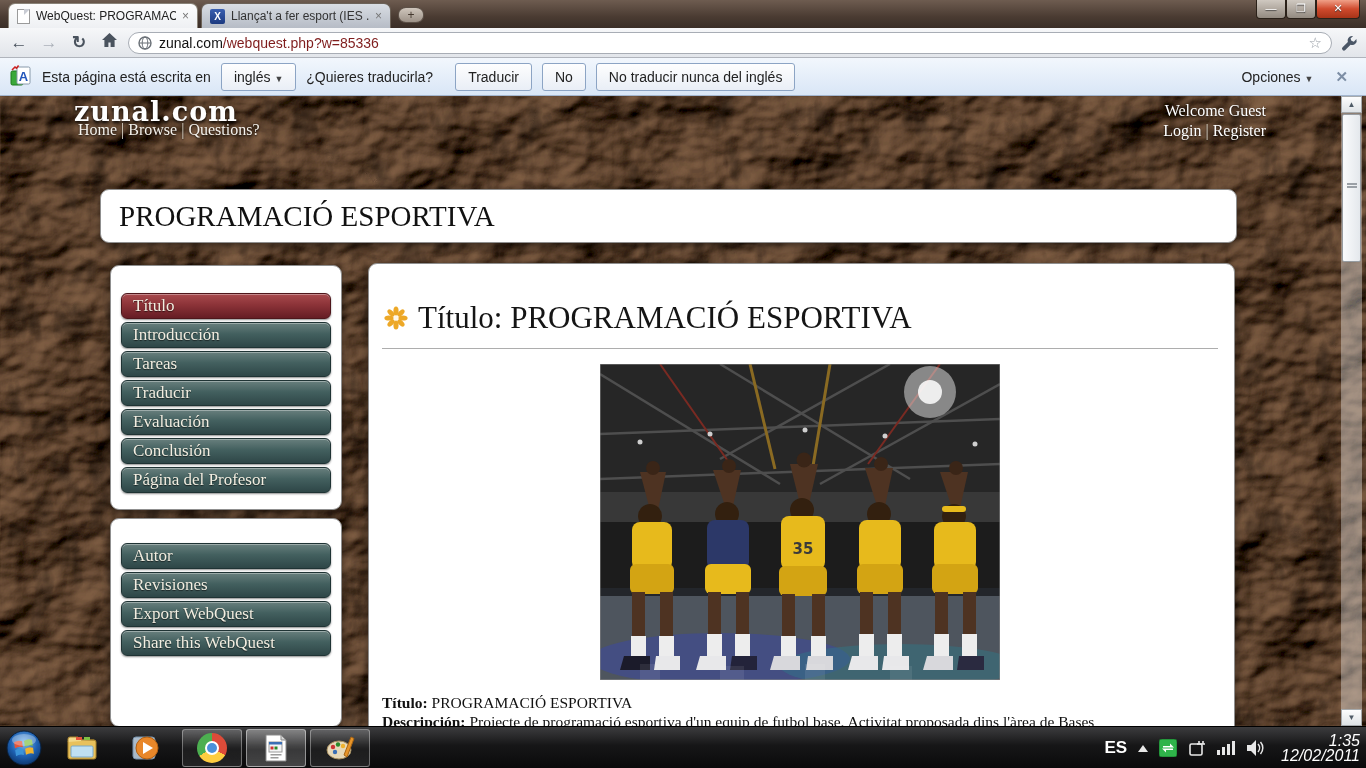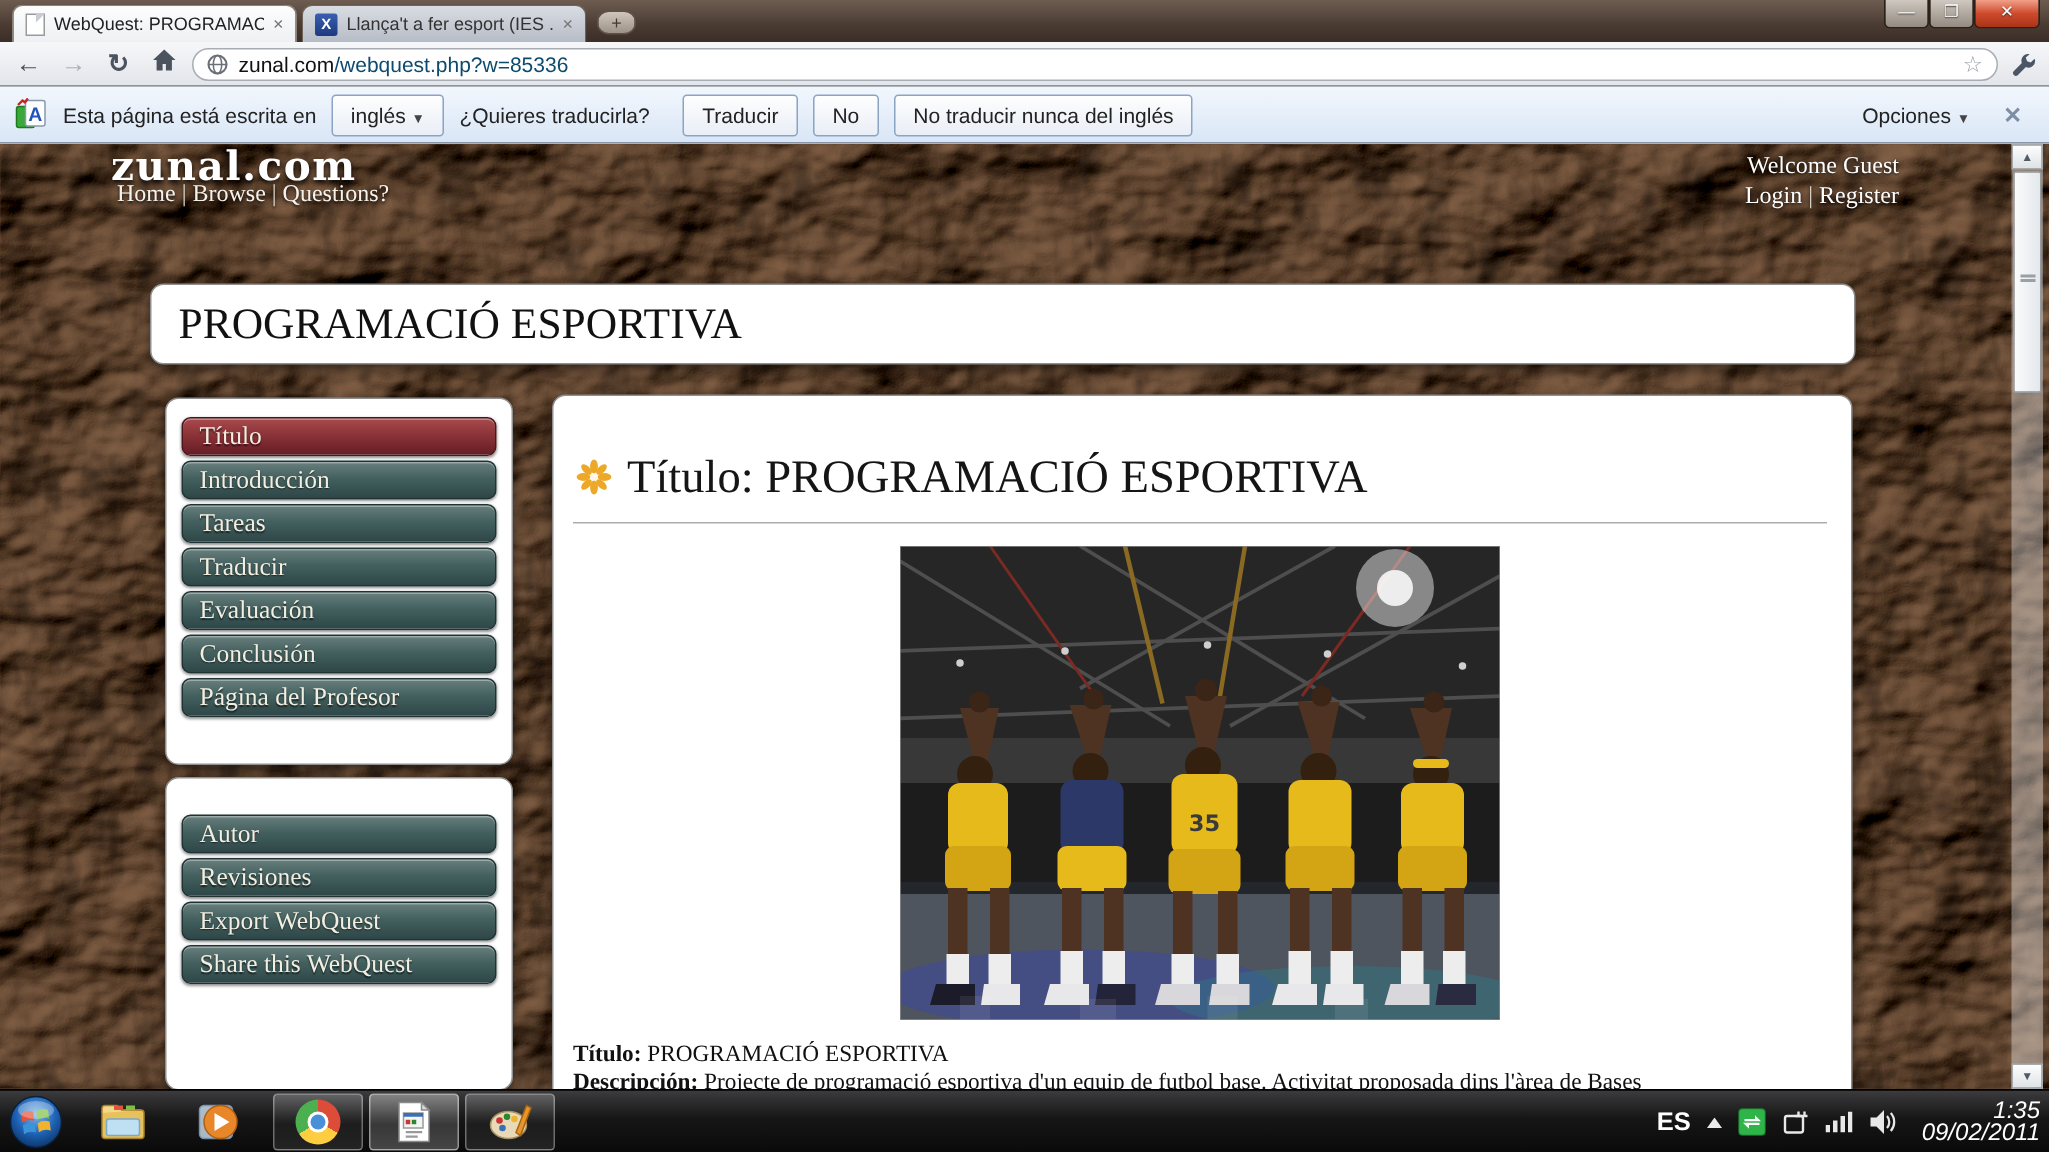--- a/index.html
+++ b/index.html
@@ -33,21 +33,21 @@
   .win-btn.close { width:44px; background:linear-gradient(#f0a088,#cf4a2d 50%,#a83418); }
 
   .toolbar { left:0; top:28px; width:1366px; height:30px;
     background:linear-gradient(#f6f7f9,#e2e5ea); border-bottom:1px solid #b0b4bc;
     display:flex; align-items:center; padding:0 8px; gap:8px; }
   .nav-ico { font-size:17px; font-weight:bold; color:#4a535e; width:22px; text-align:center; }
   .nav-ico.disabled { color:#aab0b8; }
   .omnibox { flex:1; height:22px; background:#fff; border:1px solid #a8adb5; border-radius:12px;
     display:flex; align-items:center; padding:0 9px; gap:7px; font-size:14px; }
   .url-domain { color:#111; }
-  .url-path { color:#0c4a6e; }
+  .url-path { color:#7f1d1d; }
   .bookmark-star { margin-left:auto; color:#9aa0a8; font-size:15px; }
 
   .infobar { left:0; top:58px; width:1366px; height:38px;
     background:linear-gradient(#f2f7fd,#d9e6f6); border-bottom:1px solid #a3b6cf;
     display:flex; align-items:center; padding:0 10px; gap:10px; font-size:14px; color:#222; }
   .ib-btn { background:linear-gradient(#fefefe,#e9eef6); border:1px solid #8ca4c4; border-radius:3px;
     padding:5px 12px; font-size:14px; color:#222; }
   .ib-caret { font-size:9px; color:#444; }
   .ib-right { margin-left:auto; display:flex; align-items:center; gap:22px; padding-right:8px; }
   .ib-close { color:#7d8ea5; font-size:15px; font-weight:bold; }
@@ -61,21 +61,21 @@
   .site-nav { left:78px; top:25px; color:#f5f2ec; font-family:"Liberation Serif",serif; font-size:16px;
     text-shadow:0 1px 2px rgba(0,0,0,.8); }
   .site-user { right:100px; top:5px; text-align:right; color:#fff; font-family:"Liberation Serif",serif;
     font-size:16px; line-height:20px; text-shadow:0 1px 2px rgba(0,0,0,.8); }
 
   .panel { background:#fff; border:1px solid #8f8f8f; border-radius:9px;
     box-shadow:0 3px 8px rgba(0,0,0,.5), inset 0 0 0 2px #fff; }
   .pagetitle-box { left:100px; top:93px; width:1137px; height:54px; display:flex; align-items:center; }
   .pagetitle-text { font-family:"Liberation Serif",serif; font-size:29px; color:#111; padding-left:18px; }
 
-  .sidebar1 { left:110px; top:169px; width:232px; height:245px; padding-top:12px; }
+  .sidebar1 { left:110px; top:169px; width:232px; height:245px; padding-top:27px; }
   .sidebar2 { left:110px; top:422px; width:232px; height:209px; padding-top:24px; }
   .menu-btn { width:210px; height:26px; margin:0 auto 3px auto; border-radius:6px;
     font-family:"Liberation Serif",serif; font-size:17px; color:#f2eee1; padding:2px 0 0 11px;
     background:linear-gradient(#687f7d,#43605f 45%,#2e4647); border:1px solid #1f3334;
     box-shadow:inset 0 1px 0 rgba(255,255,255,.35), 0 1px 2px rgba(0,0,0,.45);
     text-shadow:0 1px 1px rgba(0,0,0,.6); }
   .menu-btn.active { background:linear-gradient(#a84a4e,#8c3338 45%,#651d24); border-color:#4e161b; }
 
   .main-box { left:368px; top:167px; width:867px; height:600px; padding:36px 16px 0 13px; }
   .heading-row { display:flex; align-items:center; gap:10px; padding-left:2px; }
@@ -489,16 +489,16 @@
         <rect x="5" y="6" width="3" height="8" fill="#e8e8e8"></rect>
       <rect x="10" y="3" width="3" height="11" fill="#e8e8e8"></rect>
         <rect x="15" y="0" width="3" height="14" fill="#e8e8e8"></rect>
     </svg>
     <svg width="18" height="16" viewBox="0 0 18 16">
       <path d="M1 5 h4 l5 -5 v16 l-5 -5 h-4 z" fill="#e8e8e8"></path>
       <path d="M12 4 a6 6 0 0 1 0 8 M14.5 2 a9 9 0 0 1 0 12" stroke="#e8e8e8" stroke-width="1.5" fill="none"></path>
     </svg>
     <div class="tray-clock">
       <div>1:35</div>
-      <div>09/02/2011</div>
+      <div>12/02/2011</div>
     </div>
   </div>
 </div>
 
 </body></html>

